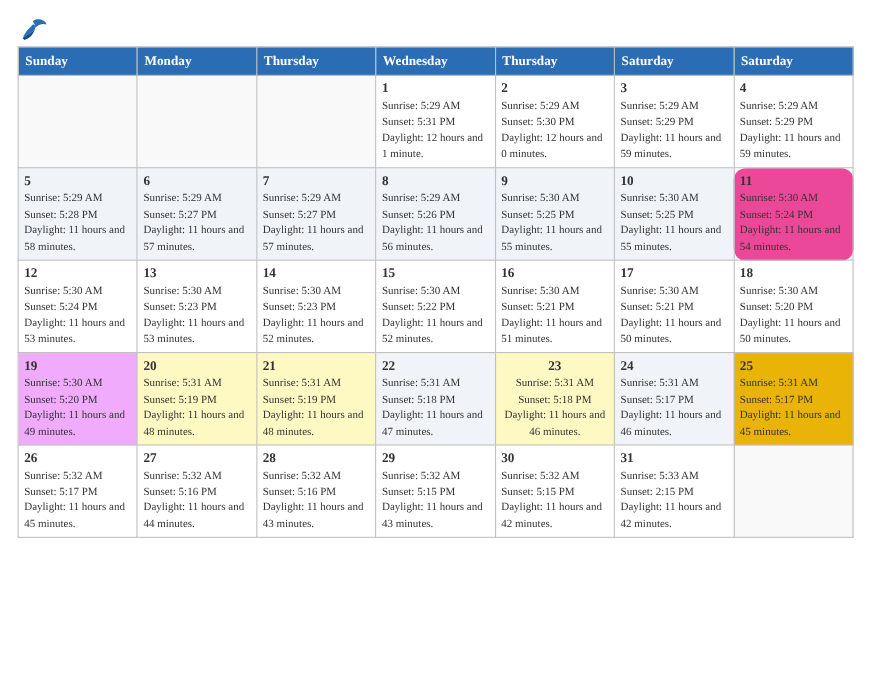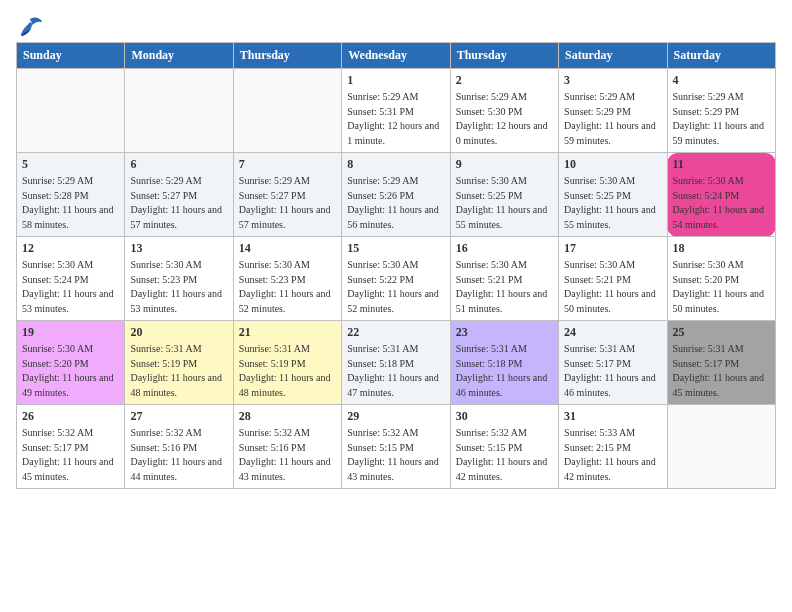--- a/index.html
+++ b/index.html
@@ -283,35 +283,35 @@
 Daylight: 11 hours
 and 48 minutes.</div>
         </td>
         <td style="background: rgb(240, 244, 248);">
           <span class="day-number">22</span>
           <div class="day-info">Sunrise: 5:31 AM
 Sunset: 5:18 PM
 Daylight: 11 hours
 and 47 minutes.</div>
         </td>
-        <td style="background: #c4b5fd;">
+        <td style="background: #fef9c3; text-align: center;">
           <span class="day-number">23</span>
           <div class="day-info">Sunrise: 5:31 AM
 Sunset: 5:18 PM
 Daylight: 11 hours
 and 46 minutes.</div>
         </td>
         <td style="background: rgb(240, 244, 248);">
           <span class="day-number">24</span>
           <div class="day-info">Sunrise: 5:31 AM
 Sunset: 5:17 PM
 Daylight: 11 hours
 and 46 minutes.</div>
         </td>
-        <td style="background: #a3a3a3;">
+        <td style="background: #eab308;">
           <span class="day-number">25</span>
           <div class="day-info">Sunrise: 5:31 AM
 Sunset: 5:17 PM
 Daylight: 11 hours
 and 45 minutes.</div>
         </td>
       </tr>
       <tr>
         <td>
           <span class="day-number">26</span>

